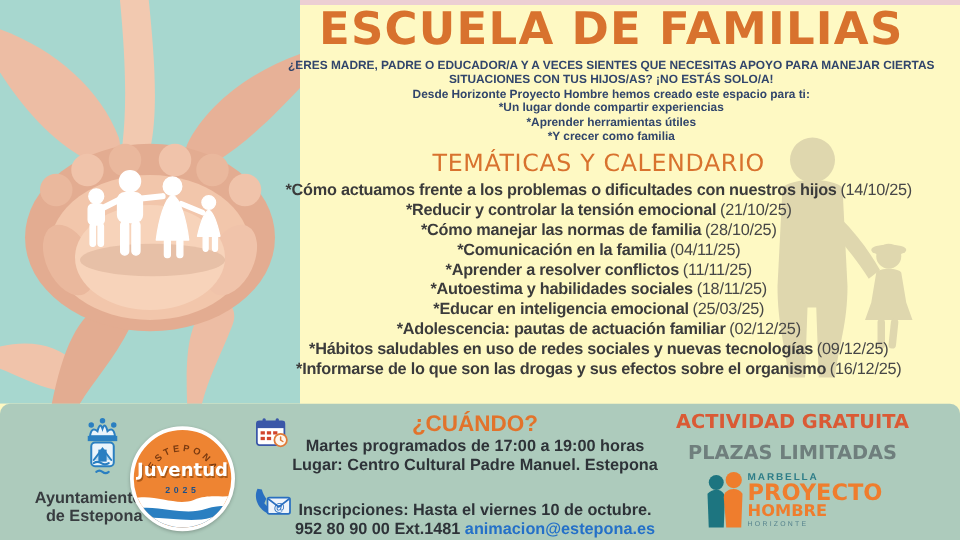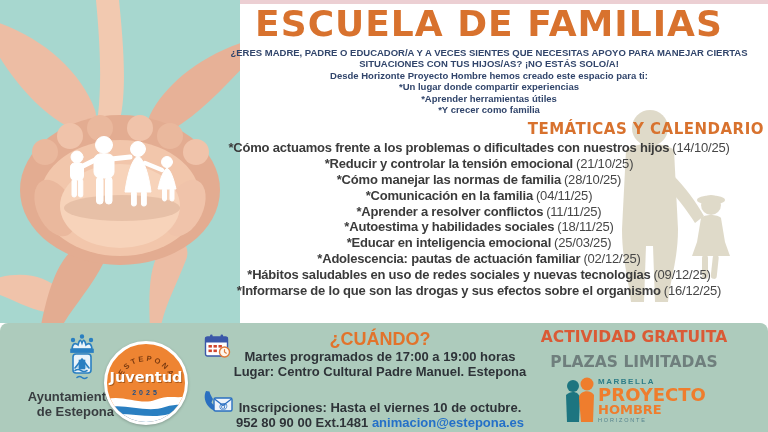--- a/index.html
+++ b/index.html
@@ -1,34 +1,34 @@
 <!DOCTYPE html>
 <html><head>
 <meta charset="utf-8">
 <style>
   html,body{margin:0;padding:0;background:#888;}
   .poster{position:relative;width:768px;height:432px;overflow:hidden;
-          background:#ffffff;font-family:"Liberation Sans",sans-serif;}
+          background:#fef9c3;font-family:"Liberation Sans",sans-serif;}
   .top-strip{position:absolute;top:0;left:0;right:0;height:4px;background:#eccfd3;}
 
   
   .photo{position:absolute;left:0;top:0;width:240px;height:323px;}
   .photo svg{display:block;}
 
   
   .silhouette{position:absolute;left:598px;top:104px;width:168px;height:218px;z-index:1;opacity:.55;}
 
   
   .content{position:absolute;left:194px;top:4px;width:570px;text-align:center;z-index:2;}
   .title{margin:0;padding-left:20px;font-family:"DejaVu Sans",sans-serif;font-weight:800;
          font-size:36px;line-height:40px;letter-spacing:1px;color:#d8722e;}
   .intro{margin-top:3px;padding-left:20px;}
   .intro div{font-size:9.5px;line-height:11.4px;font-weight:bold;color:#31456b;white-space:nowrap;}
-  .topics-heading{margin:5px 0 2px 0;font-family:"DejaVu Sans",sans-serif;font-weight:700;
-         font-size:15px;color:#d8722e;letter-spacing:.5px;text-align:right;}
+  .topics-heading{margin:5px 0 2px 0;font-family:"DejaVu Sans",sans-serif;font-weight:400;
+         font-size:19px;color:#d8722e;letter-spacing:.5px;}
   .topics{margin-top:2px;}
   .topic{font-size:13px;font-weight:bold;color:#3b3b3b;line-height:15.8px;letter-spacing:-.2px;}
   .topic .date{font-weight:normal;color:#474747;margin-left:3px;}
 
   
   .bottom-panel{position:absolute;left:0;top:323px;width:768px;height:109px;
          background:#adcbbc;border-radius:8px 8px 0 0;z-index:3;}
 
   .ayto{position:absolute;left:14px;top:9px;width:100px;text-align:right;}
   .ayto-text{font-size:13px;line-height:14.5px;font-weight:bold;color:#383d40;}

